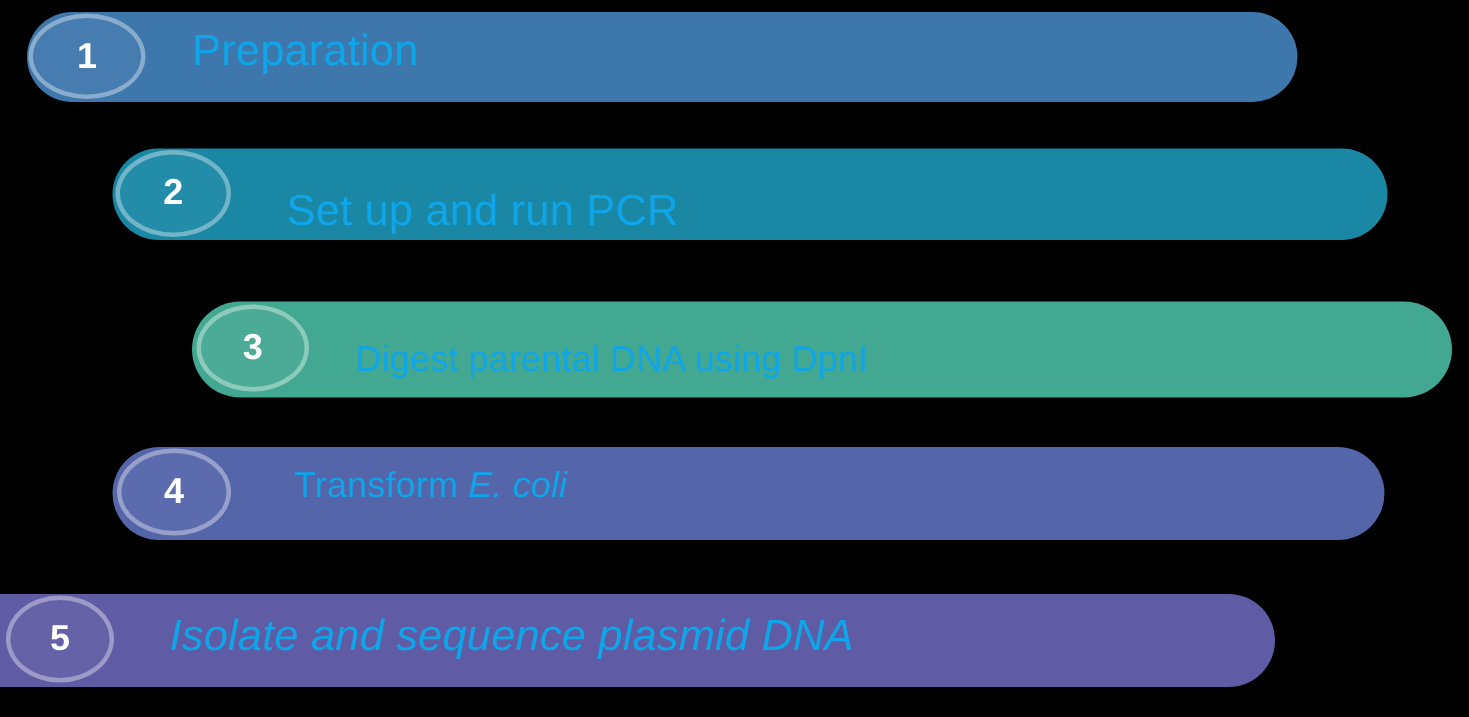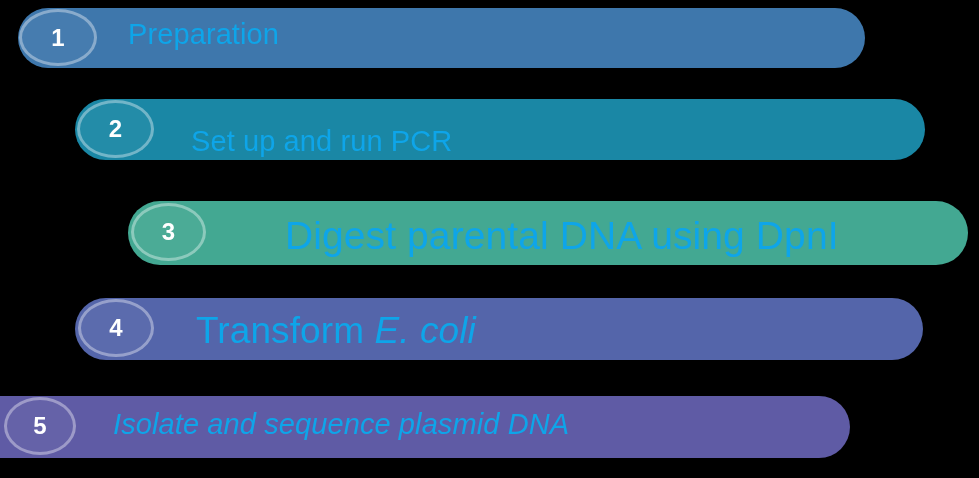--- a/index.html
+++ b/index.html
@@ -92,33 +92,33 @@
 
   
   #bar-3 {
     left: 128px; top: 201px; width: 840px; height: 64px;
   }
   #badge-3 {
     left: 131px; top: 203px; width: 75px; height: 58px;
     font-size: 24px;
   }
   #label-3 {
-    left: 237px; top: 216px; font-size: 39px; margin-left: 48px;
+    left: 237px; top: 228px; font-size: 24px;
   }
 
   
   #bar-4 {
     left: 75px; top: 298px; width: 848px; height: 62px;
   }
   #badge-4 {
     left: 78px; top: 299px; width: 76px; height: 58px;
     font-size: 24px;
   }
   #label-4 {
-    left: 196px; top: 312px; font-size: 37px;
+    left: 196px; top: 312px; font-size: 24px;
   }
 
   
   #bar-5 {
     left: 0px; top: 396px; width: 850px; height: 62px;
   }
   #badge-5 {
     left: 4px; top: 397px; width: 72px; height: 58px;
     font-size: 24px;
   }

